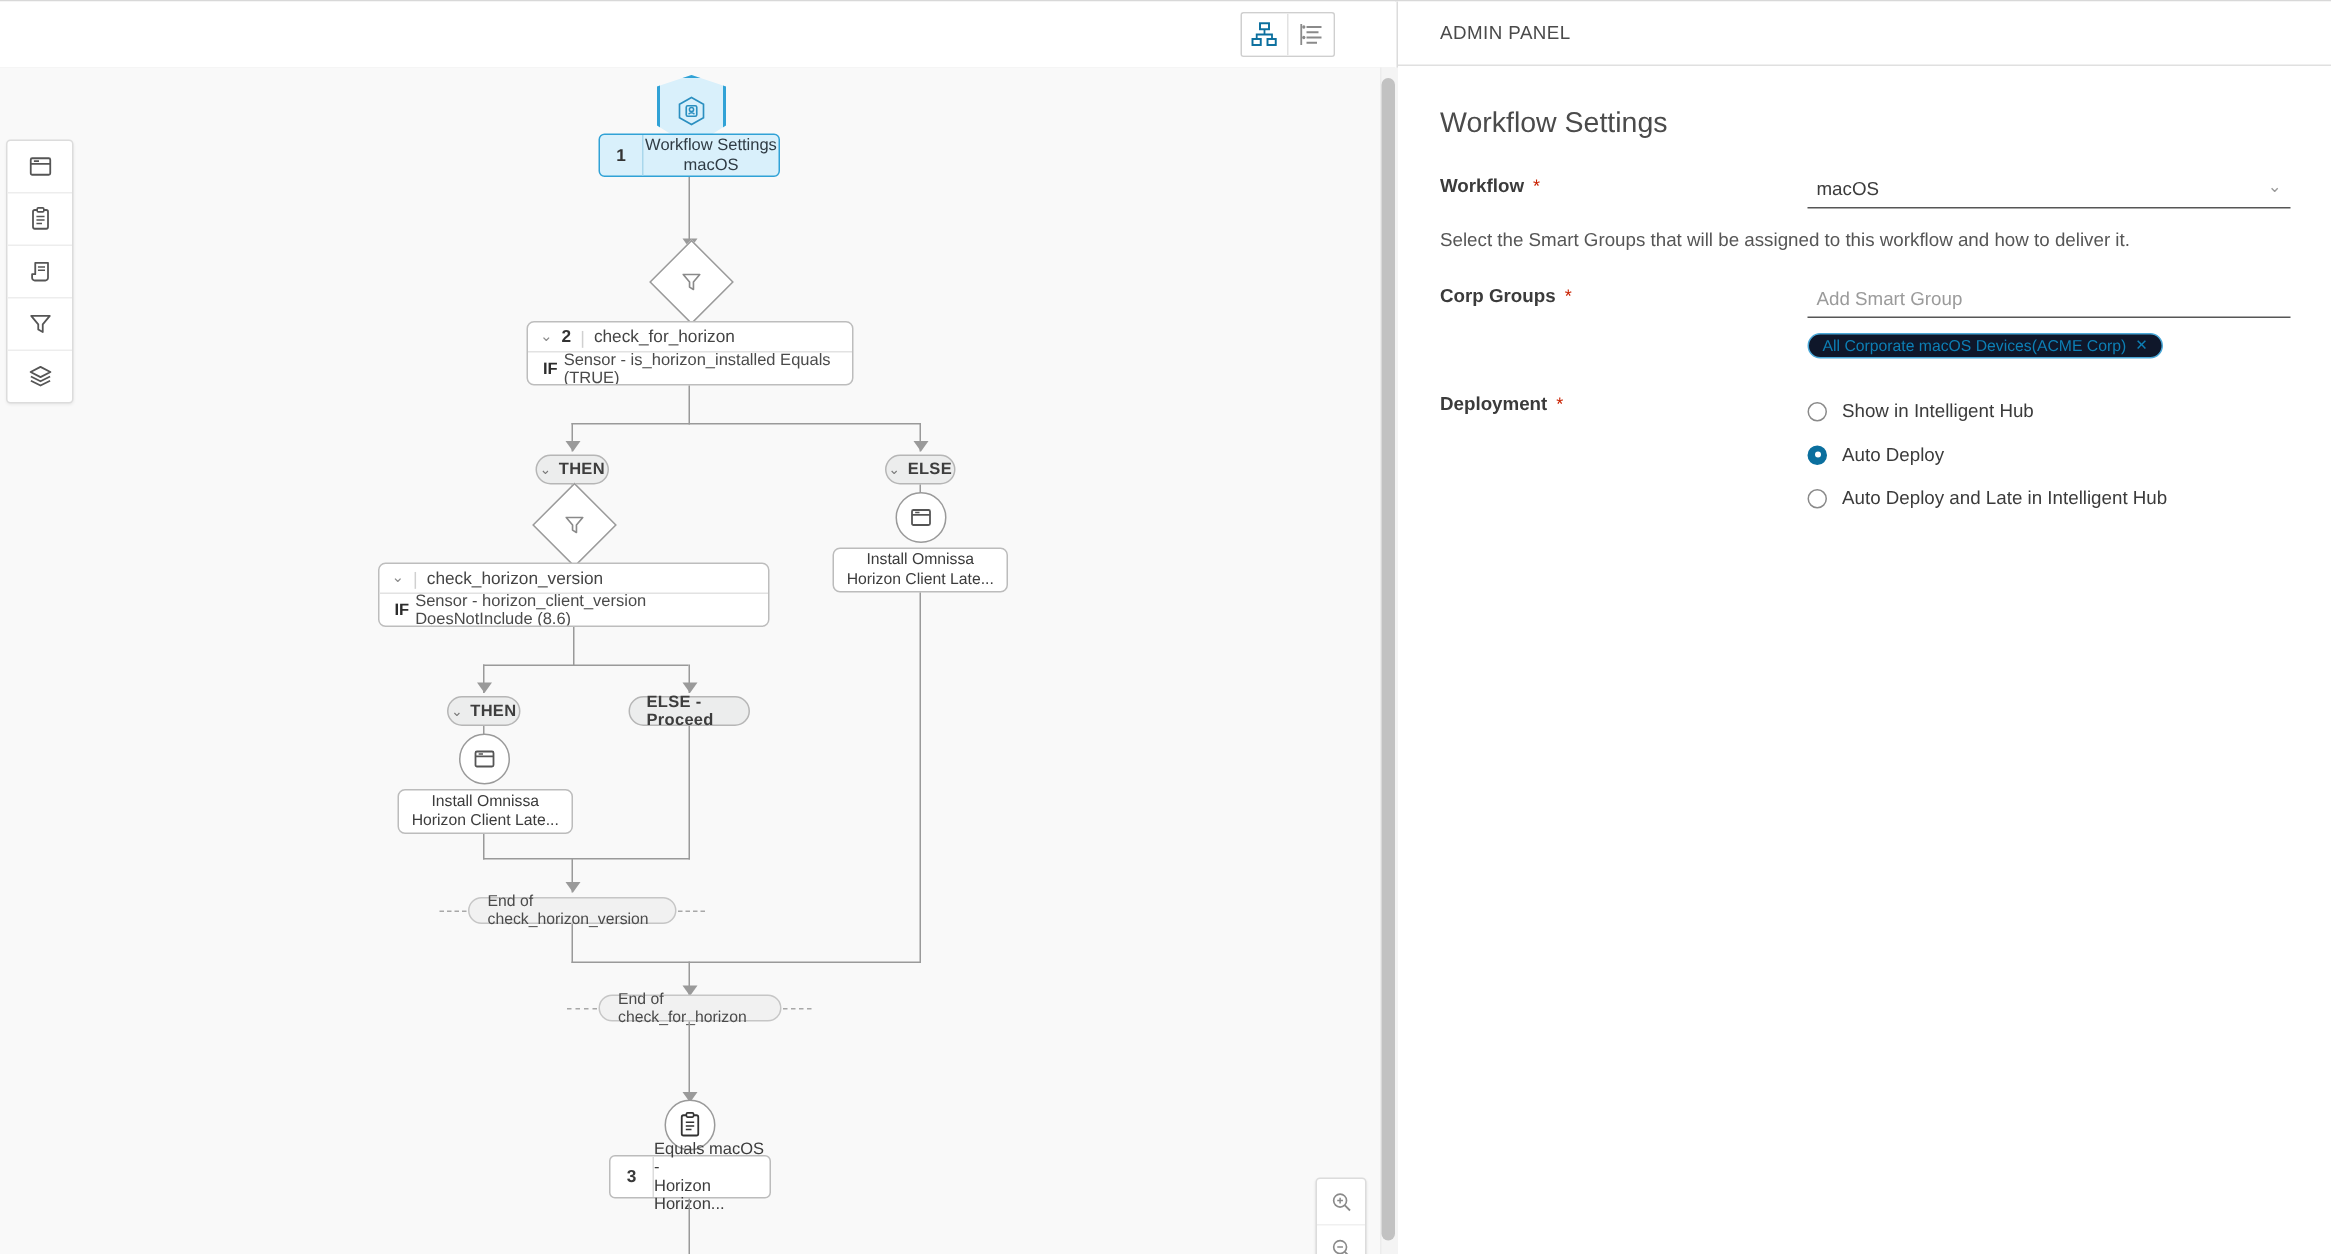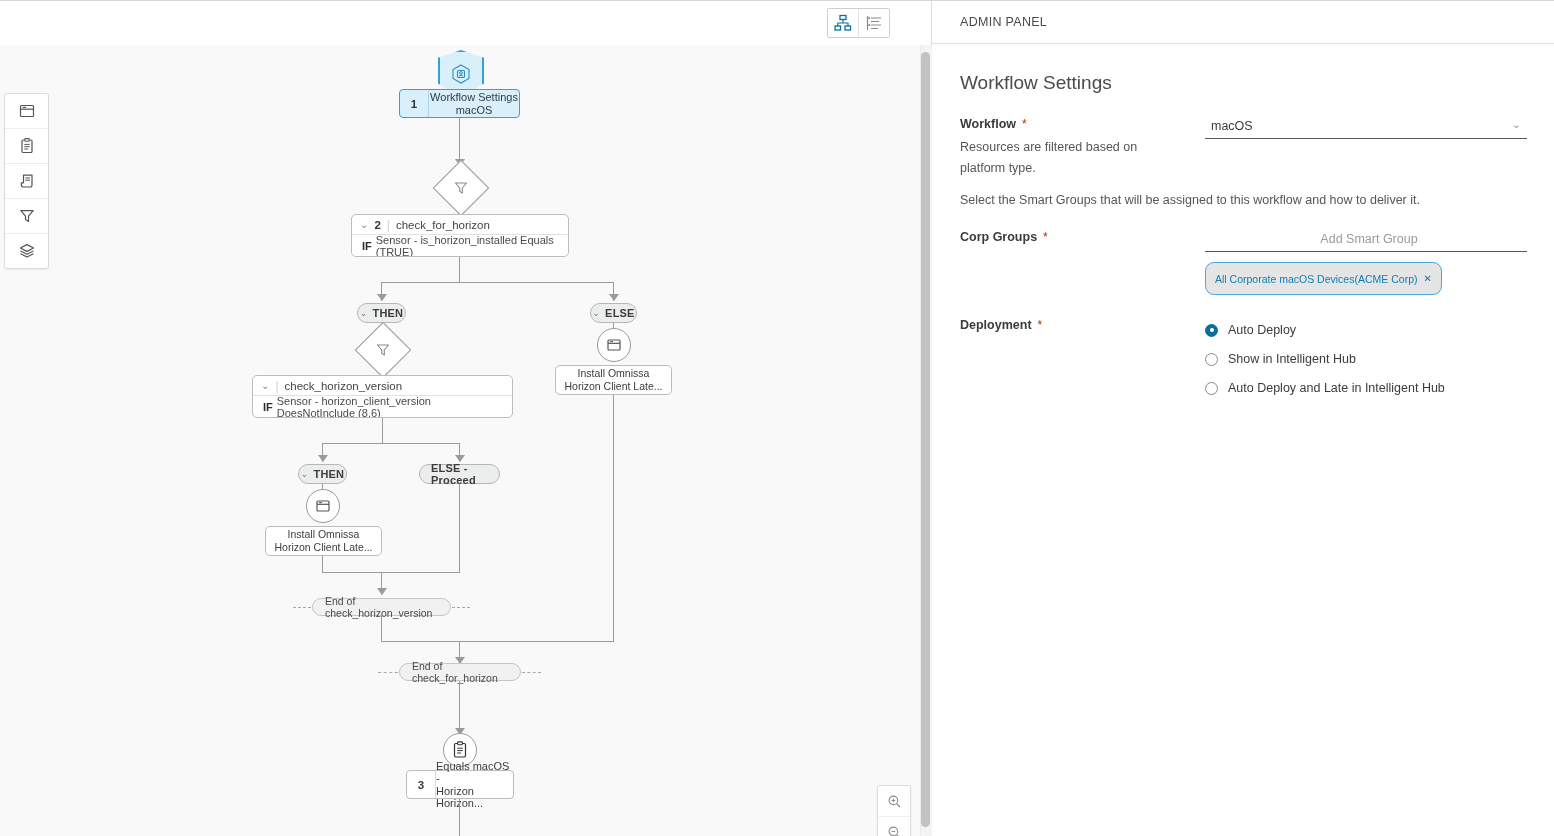--- a/index.html
+++ b/index.html
@@ -109,24 +109,24 @@
   .fhelp{font-size:12.5px;color:#565656;line-height:21px;margin-top:6px;max-width:215px;}
   .fctl{flex:1;}
 
   .selwrap{position:relative;width:322px;border-bottom:1px solid #565656;padding:2px 0 5px 6px;box-sizing:border-box;}
   .selwrap .selval{font-size:12.5px;color:#3b3b3b;}
   .selwrap .caret{position:absolute;right:6px;top:2px;color:#9a9a9a;font-size:11px;}
 
   .sub-title{font-size:12.5px;color:#3b3b3b;margin:22px 0 0 0;}
   .sub-help{font-size:12.5px;color:#565656;margin:14px 0 0 0;}
 
-  .tokeninput{width:322px;border-bottom:1px solid #565656;padding:2px 0 5px 6px;box-sizing:border-box;text-align:center;}
+  .tokeninput{width:322px;border-bottom:1px solid #565656;padding:2px 0 5px 6px;box-sizing:border-box;}
   .tokeninput .ph{font-size:12.5px;color:#9b9b9b;}
-  .chip{display:inline-flex;align-items:center;gap:6px;margin-top:10px;height:33px;padding:0 9px;
-        background:#e5e5e5;border:1px solid #4aa8d8;border-radius:9px;box-sizing:border-box;
+  .chip{display:inline-flex;align-items:center;gap:6px;margin-top:10px;height:17px;padding:0 9px;
+        background:#0f172a;border:1px solid #4aa8d8;border-radius:9px;box-sizing:border-box;
         font-size:10.5px;color:#0d7fb5;}
   .chip .x{font-size:10px;color:#0d7fb5;cursor:pointer;line-height:1;}
 
   .radio-list{margin-top:2px;}
   .radio-item{display:flex;align-items:center;gap:10px;height:22px;margin-bottom:7px;}
   .radio{width:13px;height:13px;border-radius:50%;border:1.6px solid #8a8a8a;box-sizing:border-box;background:#fff;flex:none;
          display:flex;align-items:center;justify-content:center;}
   .radio.on{border-color:#0b6f9e;background:#0b6f9e;}
   .radio.on .dot{width:4px;height:4px;border-radius:50%;background:#fff;}
   .radio-label{font-size:12.5px;color:#3b3b3b;}
@@ -390,21 +390,20 @@
     <div class="panel-head">
       <span class="ttl">ADMIN PANEL</span>
     </div>
 
     <div class="panel-body">
       <h2 class="sect-title">Workflow Settings</h2>
 
       <div class="frow">
         <div class="flabel">
           <span class="lname">Workflow</span><span class="req">*</span>
-          <div class="fhelp">Resources are filtered based on platform type.</div>
         </div>
         <div class="fctl">
           <div class="selwrap">
             <span class="selval">macOS</span>
             <span class="caret">⌄</span>
           </div>
         </div>
       </div>
 
       <div class="sub-help">Select the Smart Groups that will be assigned to this workflow and how to deliver it.</div>
@@ -424,31 +423,31 @@
         </div>
       </div>
 
       <div class="frow" style="margin-top:22px;">
         <div class="flabel">
           <span class="lname">Deployment</span><span class="req">*</span>
         </div>
         <div class="fctl">
           <div class="radio-list">
             <div class="radio-item">
+              <span class="radio"></span>
+              <span class="radio-label">Show in Intelligent Hub</span>
+            </div>
+            <div class="radio-item">
               <span class="radio on">
                   <span class="dot"></span>
                 </span>
               <span class="radio-label">Auto Deploy</span>
             </div>
             <div class="radio-item">
               <span class="radio"></span>
-              <span class="radio-label">Show in Intelligent Hub</span>
-            </div>
-            <div class="radio-item">
-              <span class="radio"></span>
               <span class="radio-label">Auto Deploy and Late in Intelligent Hub</span>
             </div>
           </div>
         </div>
       </div>
 
     </div>
   </div>
 
 </div>

